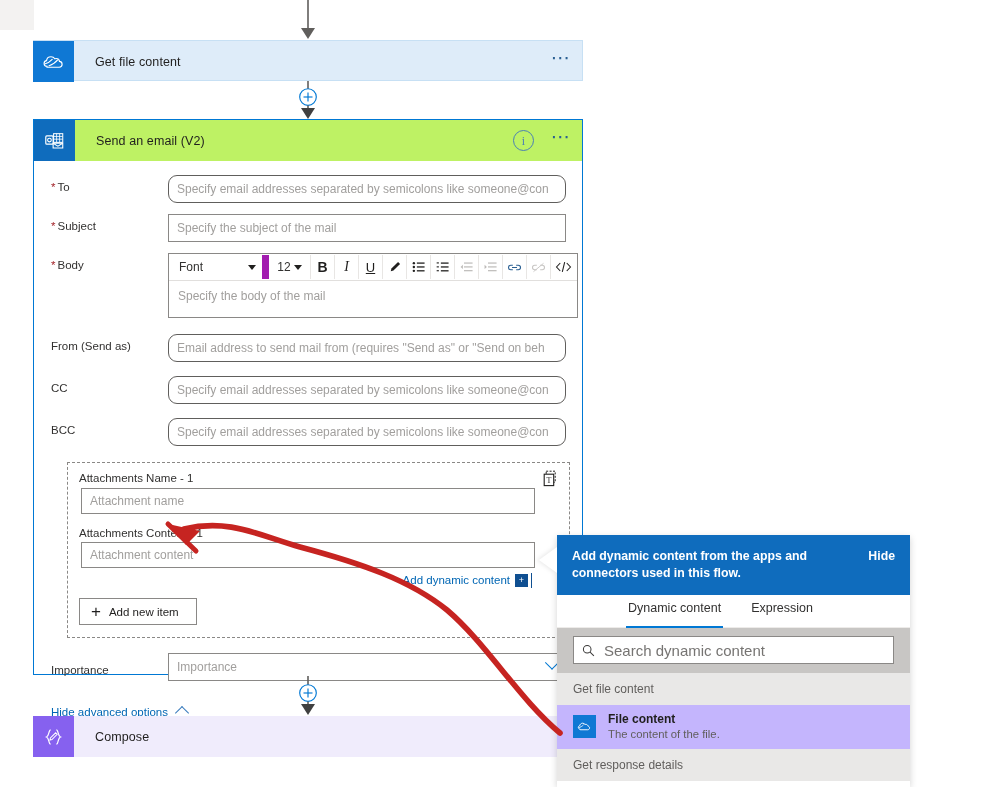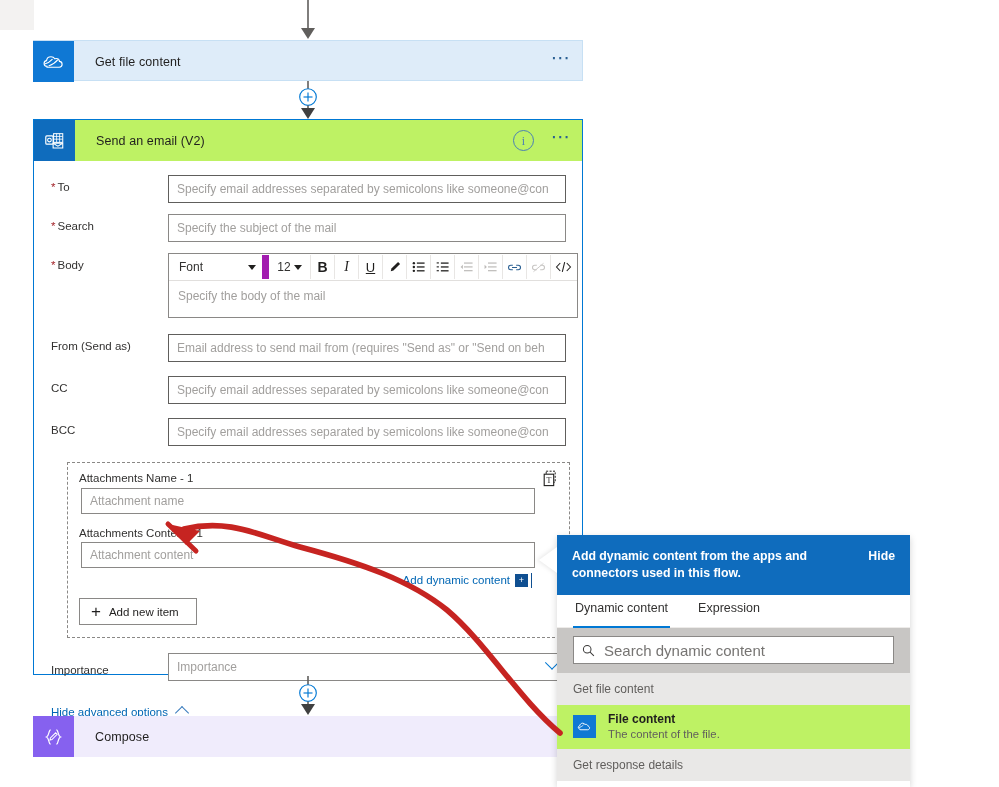--- a/index.html
+++ b/index.html
@@ -153,21 +153,21 @@
     background: #fff;
     font-size: 12px;
     color: #a19f9d;
     padding: 0 8px;
     line-height: 26px;
     overflow: hidden;
     white-space: nowrap;
     font-family: "Liberation Sans", sans-serif;
     border-radius: 0;
   }
-  .tb.emphasized { border-color: #605e5c; }
+  .tb.emphasized { border-color: #605e5c; border-radius: 9px; }
 
   
   .rte {
     flex: 1;
     border: 1px solid #8a8886;
     background: #fff;
     box-sizing: border-box;
   }
   .rte-toolbar {
     height: 26px;
@@ -395,20 +395,21 @@
     white-space: nowrap;
     margin-left: 8px;
     margin-top: 1px;
   }
   .dyn-tabs {
     display: flex;
     background: #fff;
     padding: 0 16px;
     border-bottom: 1px solid #edebe9;
     height: 32px;
+    justify-content: center;
   }
   .dyn-tab {
     font-size: 12.5px;
     color: #323130;
     padding: 6px 2px 7px 2px;
     margin-right: 26px;
     cursor: pointer;
     position: relative;
   }
   .dyn-tab.active::after {
@@ -436,21 +437,21 @@
     color: #767472;
     margin-left: 9px;
   }
   .dyn-group {
     background: #e9e8e7;
     font-size: 12px;
     color: #605e5c;
     padding: 9px 16px 9px 16px;
   }
   .dyn-item {
-    background: #bef264;
+    background: #c4b5fd;
     display: flex;
     align-items: center;
     padding: 7px 16px 8px 16px;
     cursor: pointer;
   }
   .dyn-item-icon {
     width: 23px; height: 23px;
     flex: 0 0 23px;
     background: #0f78d4;
     display: flex; align-items: center; justify-content: center;
@@ -542,21 +543,21 @@
 
       <div class="row">
         <div class="row-label">
           <span class="req">*</span><span>To</span>
         </div>
         <div class="tb emphasized">Specify email addresses separated by semicolons like someone@con</div>
       </div>
 
       <div class="row">
         <div class="row-label">
-          <span class="req">*</span><span>Search</span>
+          <span class="req">*</span><span>Subject</span>
         </div>
         <div class="tb">Specify the subject of the mail</div>
       </div>
 
       <div class="row">
         <div class="row-label">
           <span class="req">*</span><span>Body</span>
         </div>
         <div class="rte">
           <div class="rte-toolbar">

